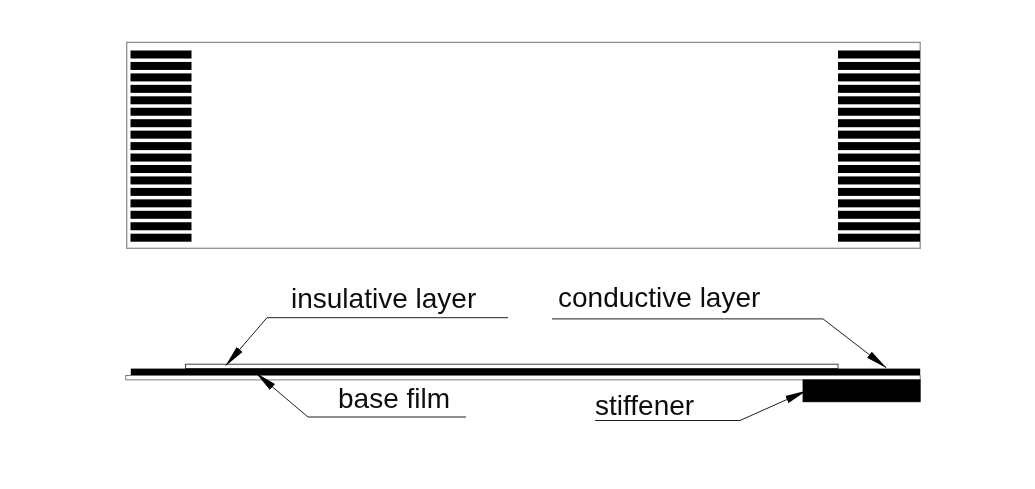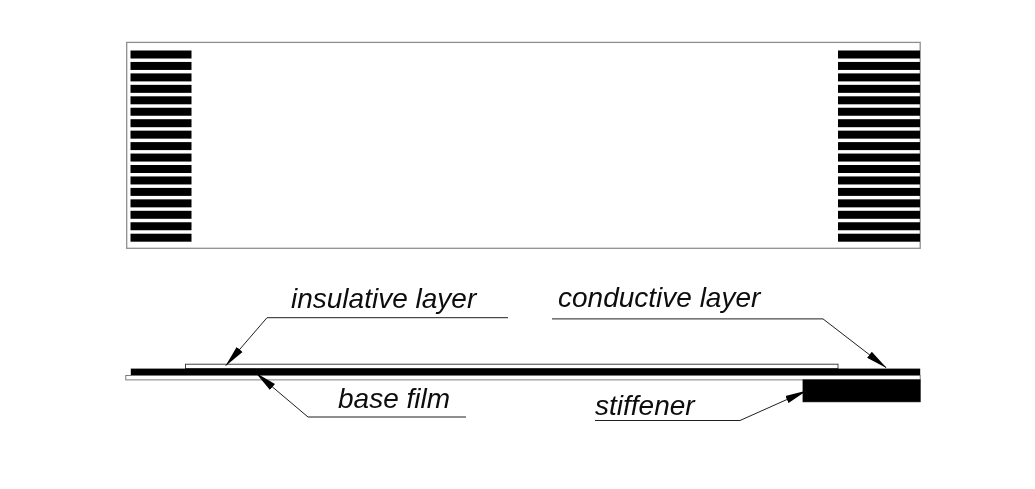--- a/index.html
+++ b/index.html
@@ -8,21 +8,20 @@
     background: #ffffff;
     width: 1035px;
     height: 489px;
     overflow: hidden;
   }
   .stage {
     position: relative;
     width: 875px;
     height: 489px;
     background: #ffffff;
-    font-style: italic;
   }
   svg {
     display: block;
   }
   .diagram-label {
     font-family: "Liberation Sans", "DejaVu Sans", sans-serif;
     font-size: 28px;
     fill: #0d0d0d;
   }
   .leader {

